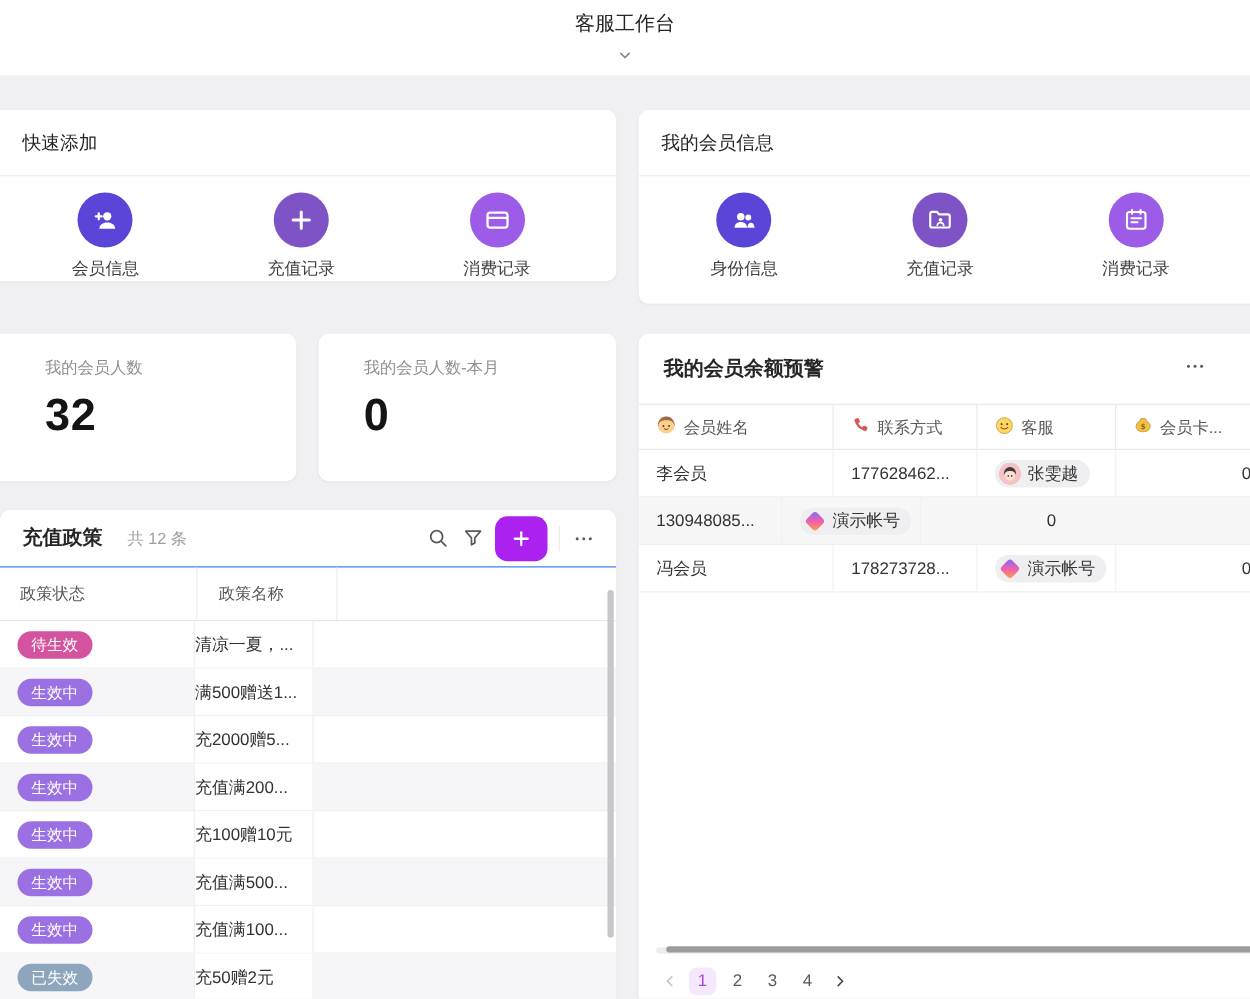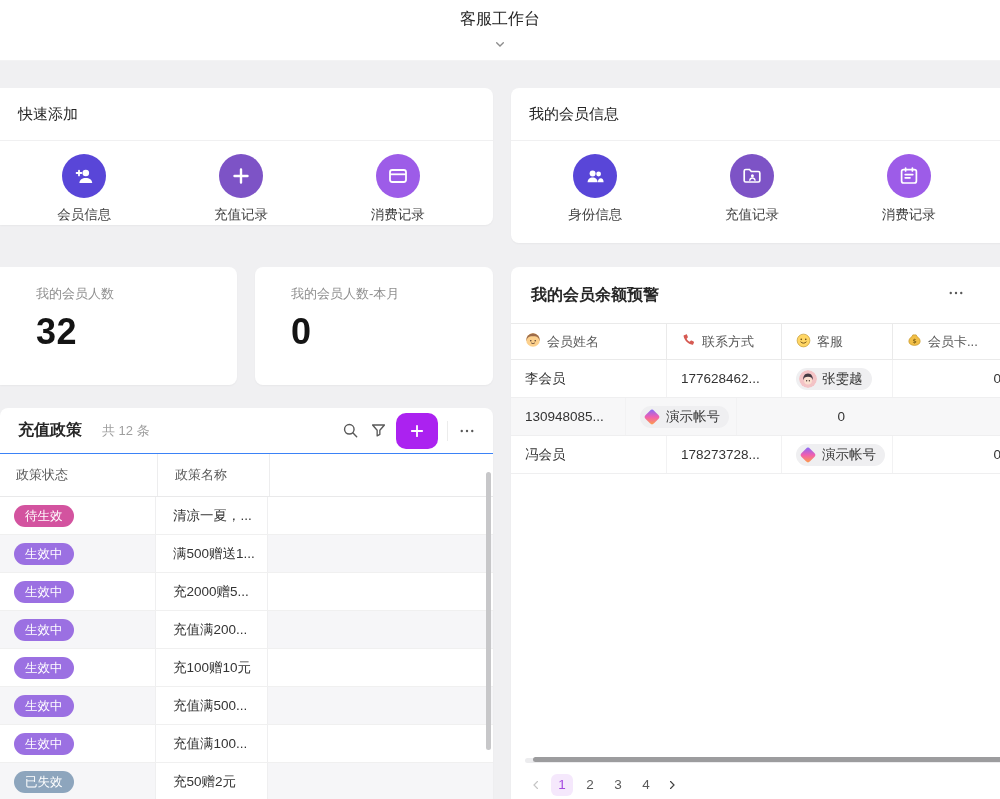--- a/index.html
+++ b/index.html
@@ -32,21 +32,21 @@
   .p-count{font-size:13px;color:#9e9e9e;margin-left:20px;}
   .p-spacer{flex:1;}
   .icon-btn{width:28px;height:28px;display:flex;align-items:center;justify-content:center;border-radius:6px;cursor:pointer;}
   .plus-btn{width:42px;height:36px;border-radius:10px;display:flex;align-items:center;justify-content:center;cursor:pointer;margin:0 4px;}
   .vsep{width:1px;height:20px;background:#ececec;margin:0 5px;}
   .p-cols{height:42px;display:flex;align-items:center;font-size:13px;color:#595959;border-bottom:1px solid #e9e9ea;}
   .p-cols .h1{width:141px;padding-left:16px;}
   .p-cols .h2{width:94px;padding-left:17px;border-left:1px solid #ededee;border-right:1px solid #ededee;height:100%;display:flex;align-items:center;}
   .p-row{height:37px;display:flex;align-items:center;border-bottom:1px solid #f0f0f0;font-size:13.5px;color:#333;cursor:pointer;}
   .p-c1{width:141px;padding-left:14px;height:100%;display:flex;align-items:center;}
-  .p-c2{width:94px;padding-left:17px;height:100%;display:flex;align-items:center;background:#fff;border-left:1px solid #efeff0;border-right:1px solid #efeff0;white-space:nowrap;}
+  .p-c2{width:94px;height:100%;display:flex;align-items:center;background:#fff;border-left:1px solid #efeff0;border-right:1px solid #efeff0;white-space:nowrap;}
   .p-c3{flex:1;height:100%;}
   .p-row.striped .p-c1,.p-row.striped .p-c3{background:#f6f6f8;}
   .badge{display:inline-block;padding:3px 11px;border-radius:999px;color:#fff;font-size:12.5px;line-height:16px;}
   .vscroll{position:absolute;right:2px;top:64px;width:5px;height:278px;border-radius:3px;background:#c7c7c9;cursor:pointer;}
   
   .w-head{height:56px;display:flex;align-items:center;padding:0 20px;}
   .w-title{font-size:16px;font-weight:600;color:#262626;flex:1;}
   .w-more{margin-right:46px;}
   .w-cols{height:35px;display:flex;align-items:center;border-top:1px solid #eaeaea;border-bottom:1px solid #eaeaea;
     font-size:13px;color:#595959;}

